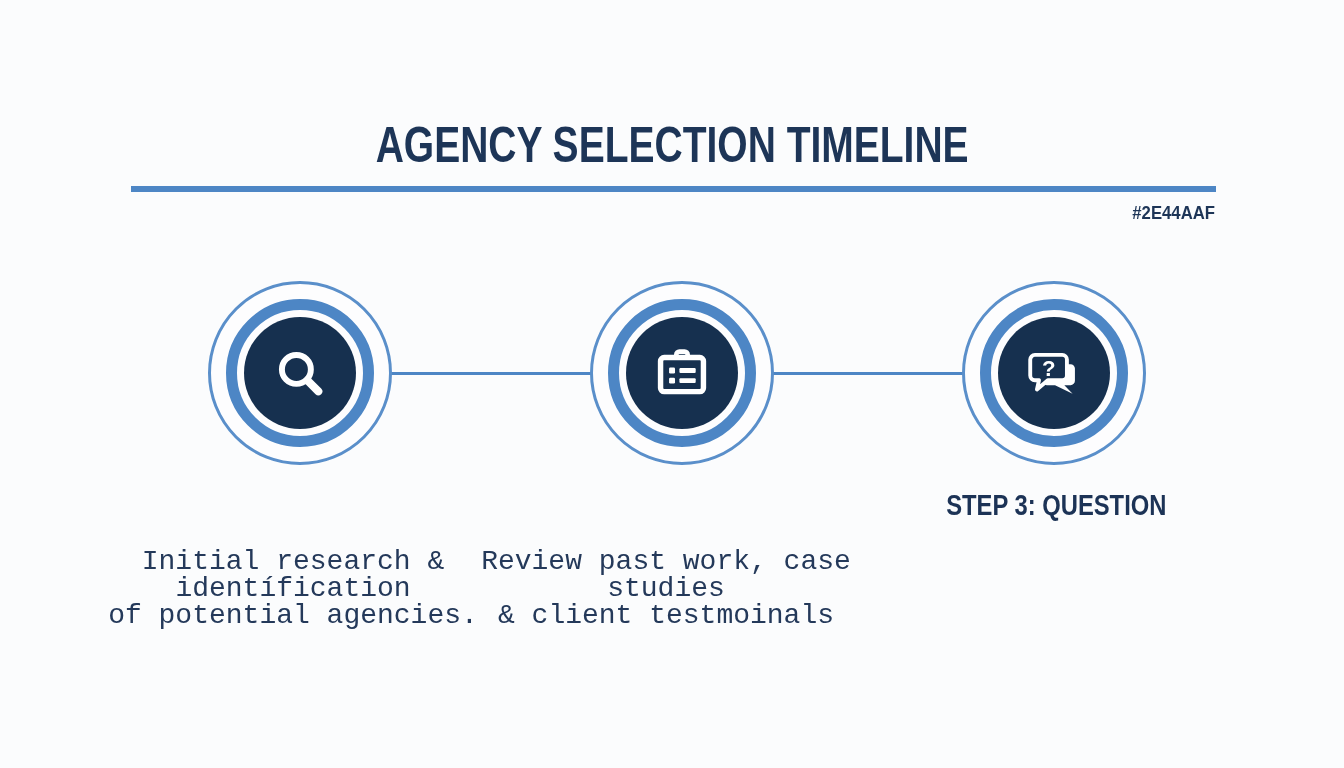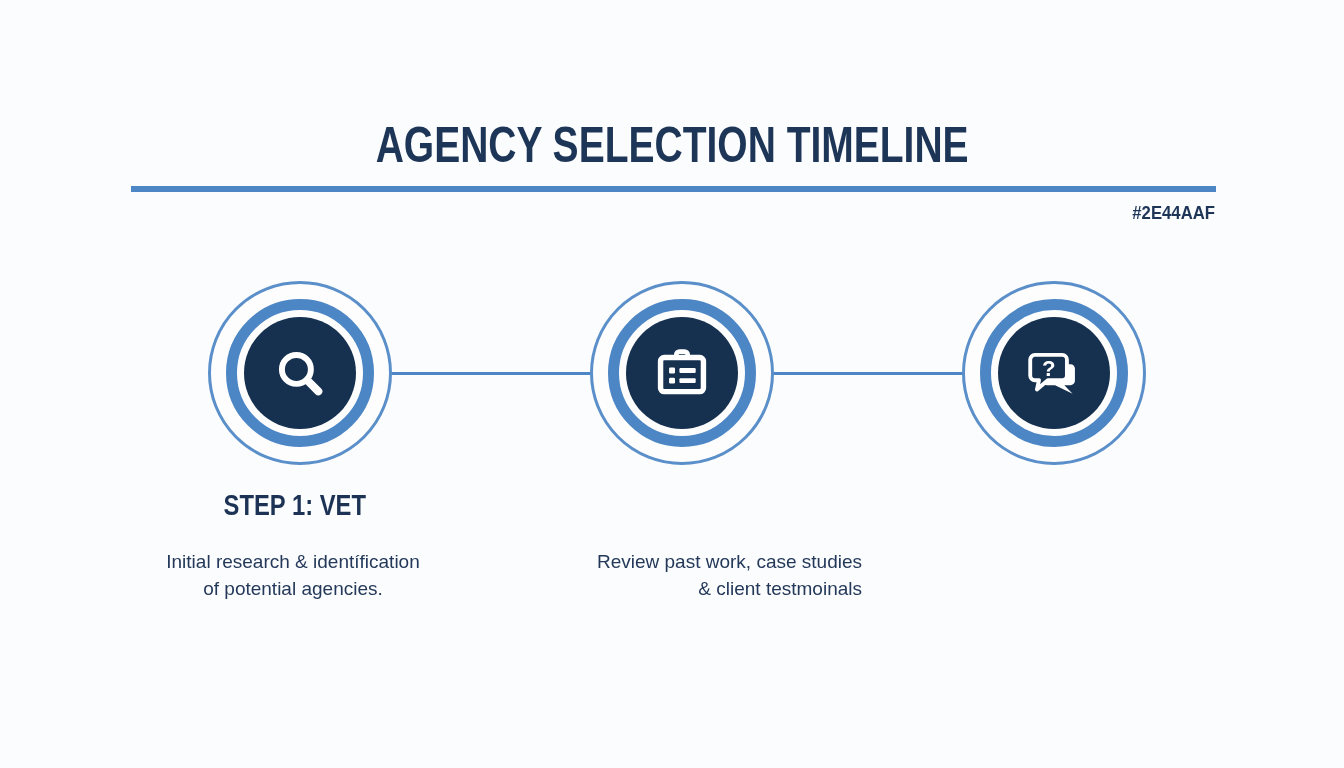--- a/index.html
+++ b/index.html
@@ -83,26 +83,27 @@
     transform: scaleX(0.82); transform-origin: 50% 50%;
     white-space: nowrap;
   }
   .heading-1 { left: 110px; }
   .heading-2 { left: 497px; }
   .heading-3 { left: 871px; }
 
   .step-desc {
     position: absolute; top: 548px; width: 370px;
     text-align: center;
-    font-size: 19px; line-height: 27px;
+    font-size: 28px; line-height: 27px;
     color: #24395a;
     white-space: pre-line;
+    font-family: Liberation Mono, monospace;
   }
   .desc-1 { left: 108px; }
-  .desc-2 { left: 492px; text-align: right; }
+  .desc-2 { left: 481px; }
   .desc-3 { left: 874px; }
 </style>
 </head>
 <body>
 
 <div class="canvas">
 
   <div class="title-wrap">
     <span class="title">AGENCY SELECTION TIMELINE</span>
   </div>
@@ -144,22 +145,22 @@
       <div class="core">
         <svg viewBox="0 0 24 24">
           <path d="M9.2 8.6 H18.4 A1.7 1.7 0 0 1 20.1 10.3 V15 A1.7 1.7 0 0 1 18.4 16.7 H16 L19.2 20 L12.4 16.7 H9.2 A1.7 1.7 0 0 1 7.5 15 V10.3 A1.7 1.7 0 0 1 9.2 8.6 Z" fill="#ffffff"></path>
           <path d="M4.6 5 H15.2 A1.8 1.8 0 0 1 17 6.8 V13 A1.8 1.8 0 0 1 15.2 14.8 H9.6 L5.4 18.4 L6.2 14.8 H4.6 A1.8 1.8 0 0 1 2.8 13 V6.8 A1.8 1.8 0 0 1 4.6 5 Z" fill="#16304f" stroke="#ffffff" stroke-width="1.5" stroke-linejoin="round"></path>
           <text x="10" y="13.2" text-anchor="middle" font-family="Liberation Sans, sans-serif" font-size="8.6" font-weight="bold" fill="#ffffff">?</text>
         </svg>
       </div>
     </div>
   </div>
 
-  <div class="step-heading heading-1">
-    <span>STEP 1: VET</span>
+  <div class="step-heading heading-3">
+    <span>STEP 3: QUESTION</span>
   </div>
 
   <div class="step-desc desc-1">Initial research &amp; identífication
 of potential agencies.</div>
   <div class="step-desc desc-2">Review past work, case studies
 &amp; client testmoinals</div>
 
 </div>
 
 </body></html>

